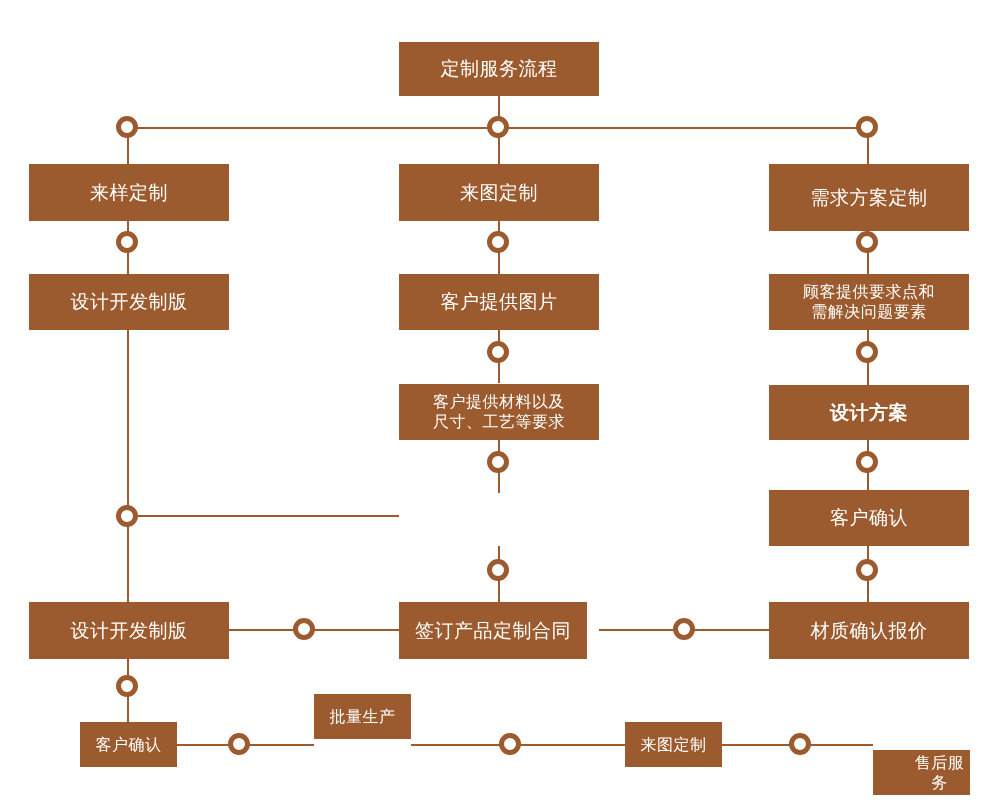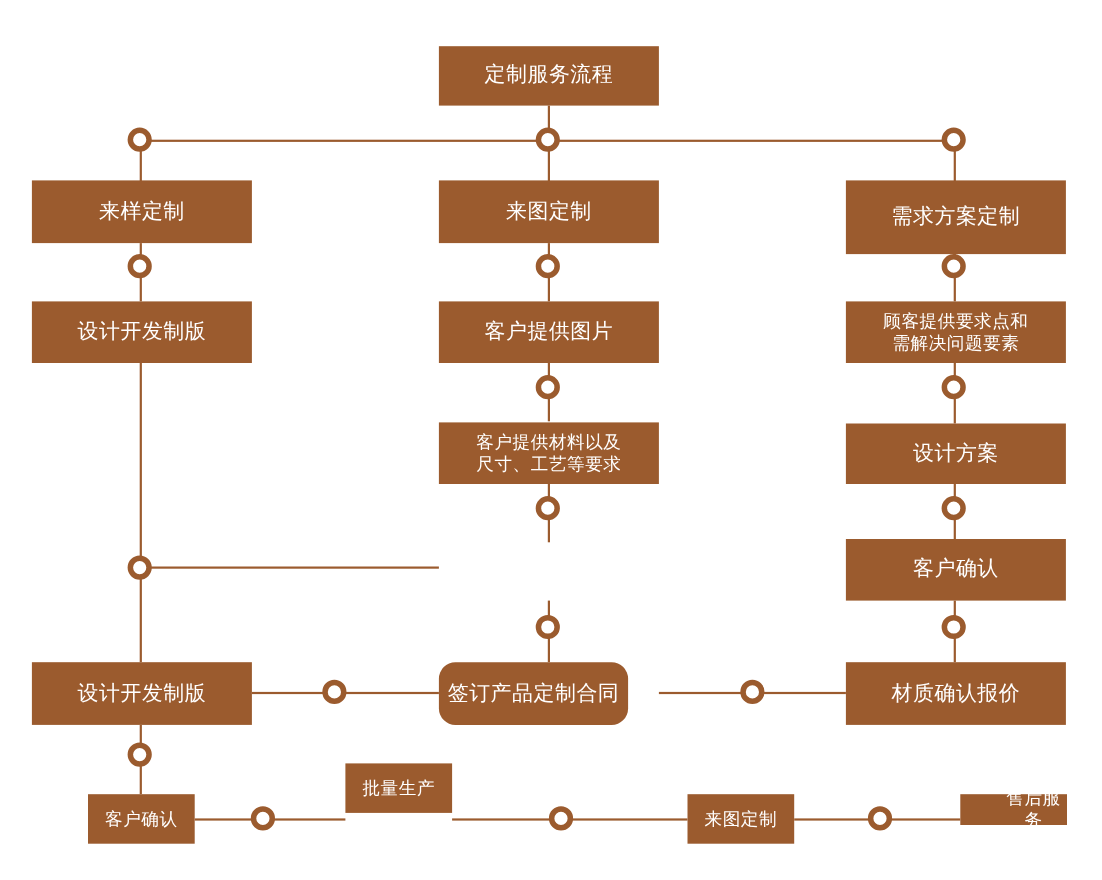--- a/index.html
+++ b/index.html
@@ -128,26 +128,26 @@
   <div class="node big" style="left:399px; top:164px; width:200px; height:57px;">来图定制</div>
   <div class="node big" style="left:769px; top:164px; width:200px; height:67px;">需求方案定制</div>
 
   <div class="node big" style="left:29px;  top:274px; width:200px; height:56px;">设计开发制版</div>
   <div class="node big" style="left:399px; top:274px; width:200px; height:56px;">客户提供图片</div>
   <div class="node small" style="left:769px; top:274px; width:200px; height:56px;">顾客提供要求点和
 需解决问题要素</div>
 
   <div class="node small" style="left:399px; top:384px; width:200px; height:56px;">客户提供材料以及
 尺寸、工艺等要求</div>
-  <div class="node big" style="left:769px; top:385px; width:200px; height:55px;">设计方案</div>
+  <div class="node big" style="left:769px; top:385px; width:200px; height:55px;font-weight:bold;">设计方案</div>
 
   <div class="node big" style="left:769px; top:490px; width:200px; height:56px;">客户确认</div>
 
   <div class="node big" style="left:29px;  top:602px; width:200px; height:57px;">设计开发制版</div>
-  <div class="node big" style="left:399px; top:602px; width:172px; height:57px;border-radius:15px;">签订产品定制合同</div>
+  <div class="node big" style="left:399px; top:602px; width:188px; height:57px;">签订产品定制合同</div>
   <div class="node big" style="left:769px; top:602px; width:200px; height:57px;">材质确认报价</div>
 
   <div class="node tiny" style="left:80px;  top:722px; width:97px; height:45px;">客户确认</div>
   <div class="node tiny" style="left:314px; top:694px; width:97px; height:45px;">批量生产</div>
   <div class="node tiny" style="left:625px; top:722px; width:97px; height:45px;">来图定制</div>
-  <div class="node tiny" style="left:873px; top:722px; width:97px; height:28px;padding-left:40px;">售后服务</div>
+  <div class="node tiny" style="left:873px; top:750px; width:97px; height:45px;padding-left:40px;">售后服务</div>
 
 </div>
 
 </body></html>

